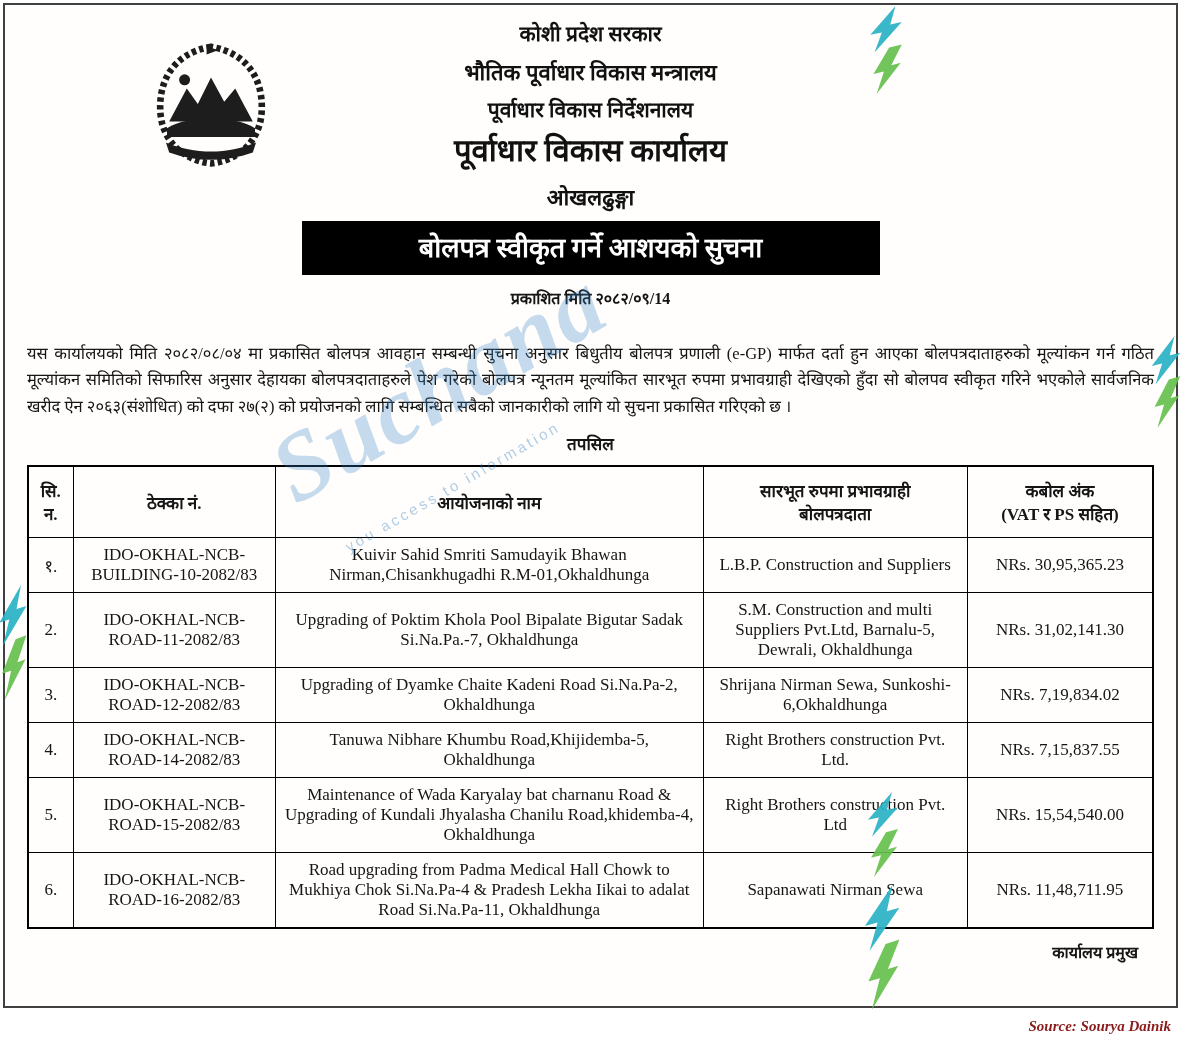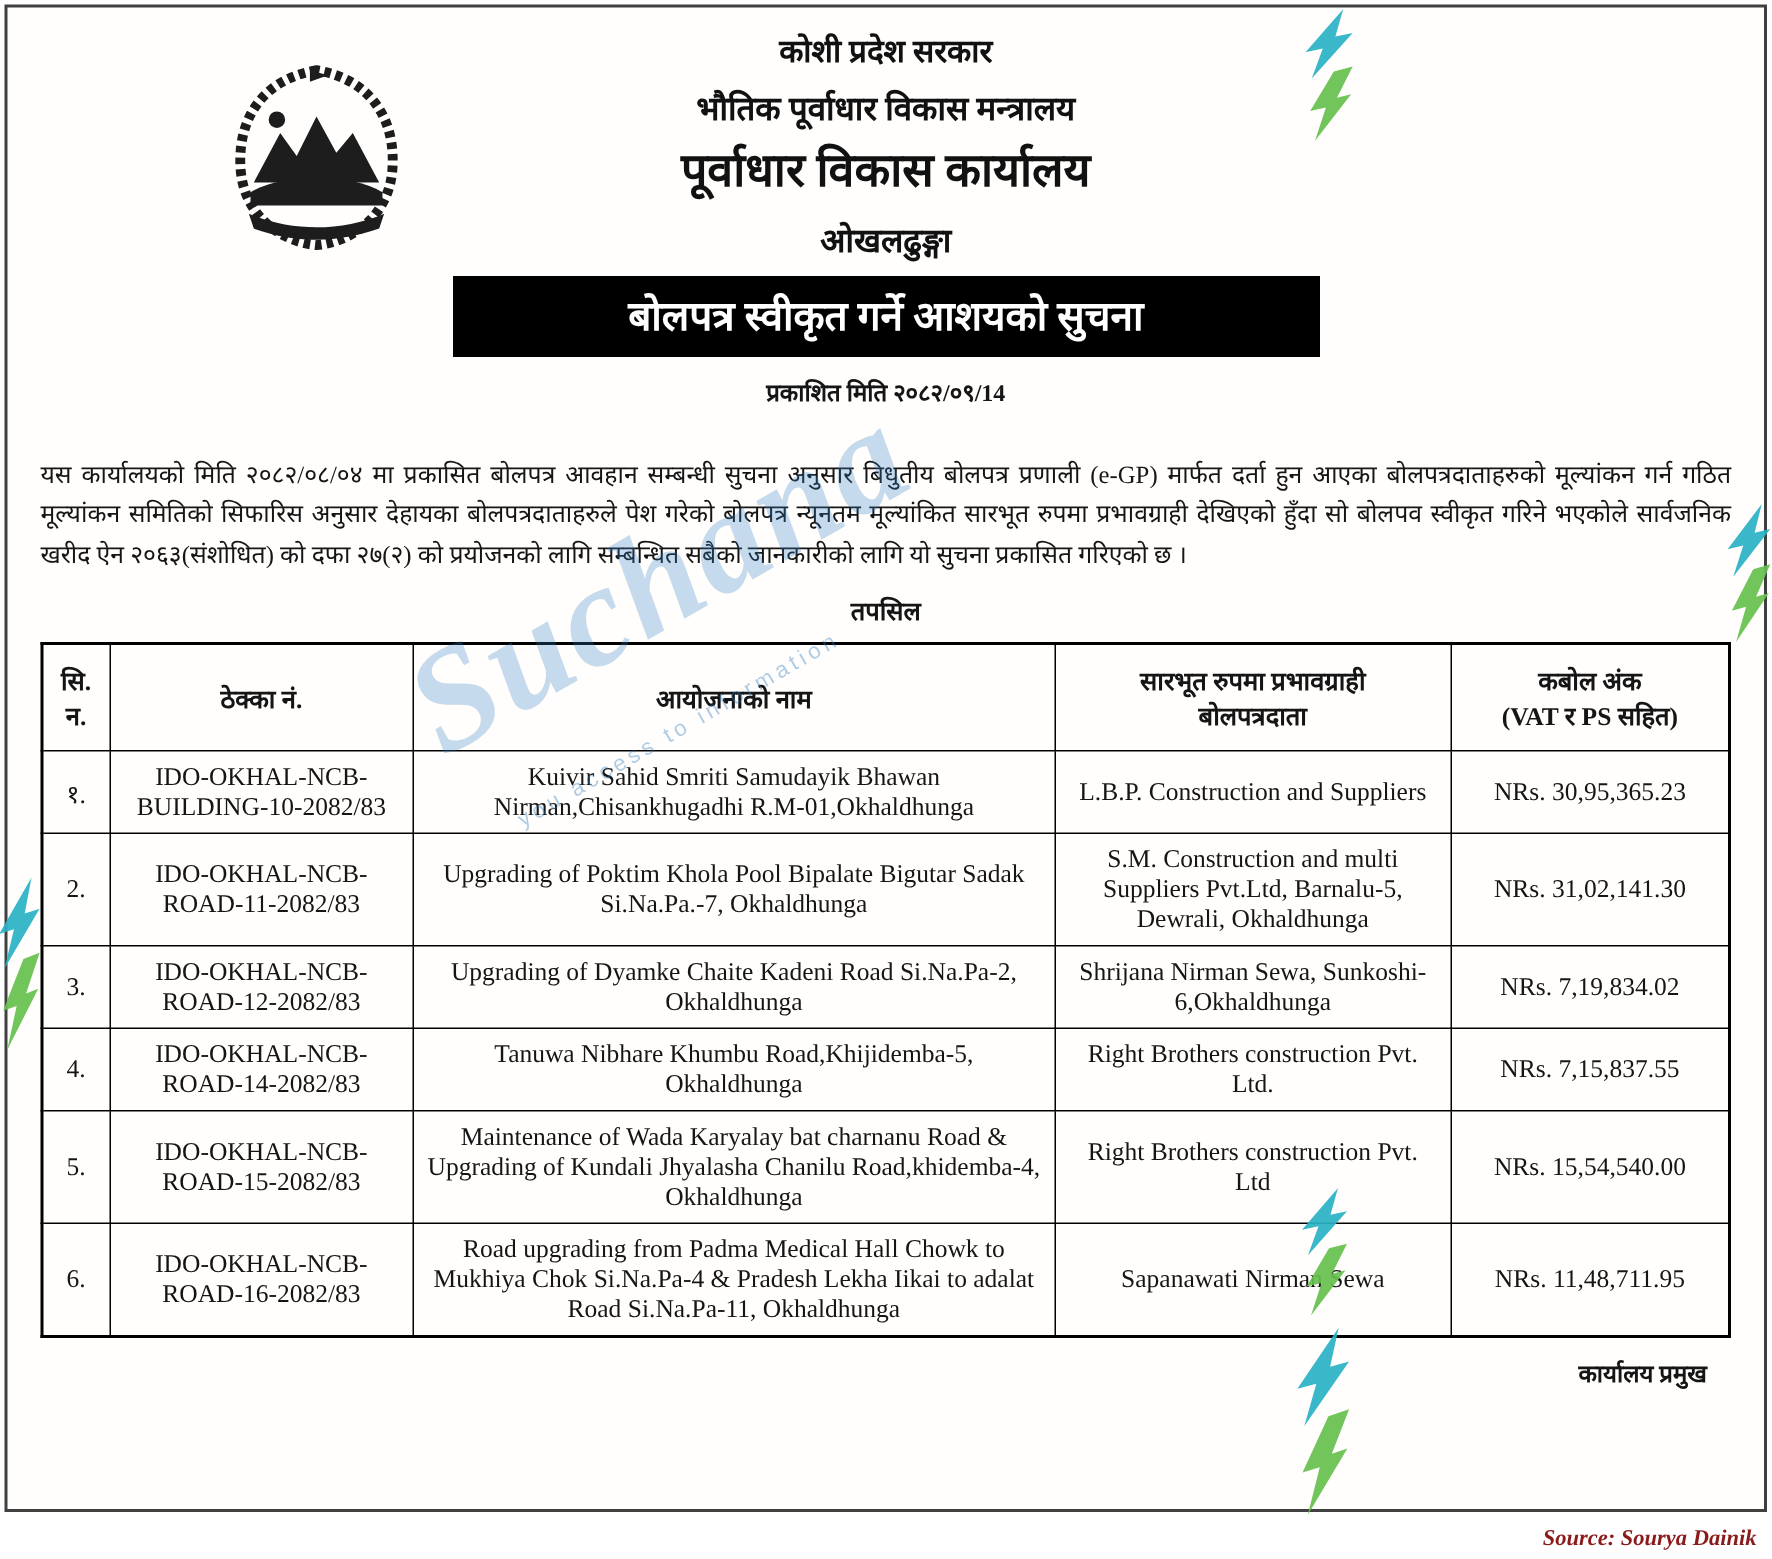--- a/index.html
+++ b/index.html
@@ -123,20 +123,21 @@
       <path d="M60 8 C25 14 12 40 14 68 C16 96 38 112 60 114 C82 112 104 96 106 68 C108 40 95 14 60 8 Z" fill="none" stroke="#1d1d1d" stroke-width="6" stroke-dasharray="4 3"></path>
       <path d="M56 22 L56 8 L67 11 L56 15 Z" fill="#1d1d1d"></path>
       <circle cx="36" cy="38" r="5" fill="#1d1d1d"></circle>
       <path d="M22 76 L38 46 L48 60 L60 36 L72 58 L82 46 L98 76 Z" fill="#1d1d1d"></path>
       <path d="M20 82 C40 70 80 70 100 82 L100 90 L20 90 Z" fill="#1d1d1d"></path>
       <path d="M19 95 C45 106 75 106 101 95 L98 104 C73 113 47 113 22 104 Z" fill="#1d1d1d"></path>
     </svg>
 
     <div class="hdr hdr-govt">कोशी प्रदेश सरकार</div>
     <div class="hdr hdr-ministry">भौतिक पूर्वाधार विकास मन्त्रालय</div>
+    <div class="hdr hdr-directorate">पूर्वाधार विकास निर्देशनालय</div>
     <div class="hdr hdr-office">पूर्वाधार विकास कार्यालय</div>
     <div class="hdr hdr-district">ओखलढुङ्गा</div>
 
     <div class="banner">बोलपत्र स्वीकृत गर्ने आशयको सुचना</div>
     <div class="published">प्रकाशित मिति २०८२/०९/14</div>
 
     <p class="para">यस कार्यालयको मिति २०८२/०८/०४ मा प्रकासित बोलपत्र आवहान सम्बन्धी सुचना अनुसार बिधुतीय बोलपत्र प्रणाली (e-GP) मार्फत दर्ता हुन आएका बोलपत्रदाताहरुको मूल्यांकन गर्न गठित मूल्यांकन समितिको सिफारिस अनुसार देहायका बोलपत्रदाताहरुले पेश गरेको बोलपत्र न्यूनतम मूल्यांकित सारभूत रुपमा प्रभावग्राही देखिएको हुँदा सो बोलपव स्वीकृत गरिने भएकोले सार्वजनिक खरीद ऐन  २०६३(संशोधित) को दफा २७(२) को प्रयोजनको लागि सम्बन्धित सबैको जानकारीको लागि यो सुचना प्रकासित गरिएको छ ।</p>
 
     <div class="tapasil">तपसिल</div>
 

